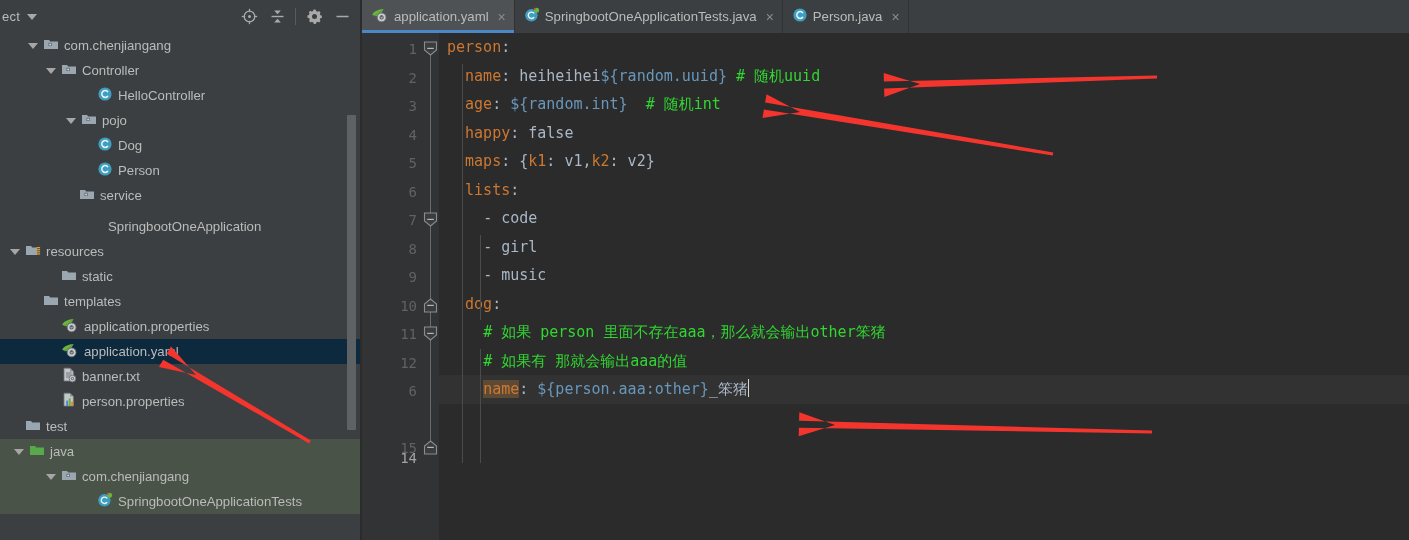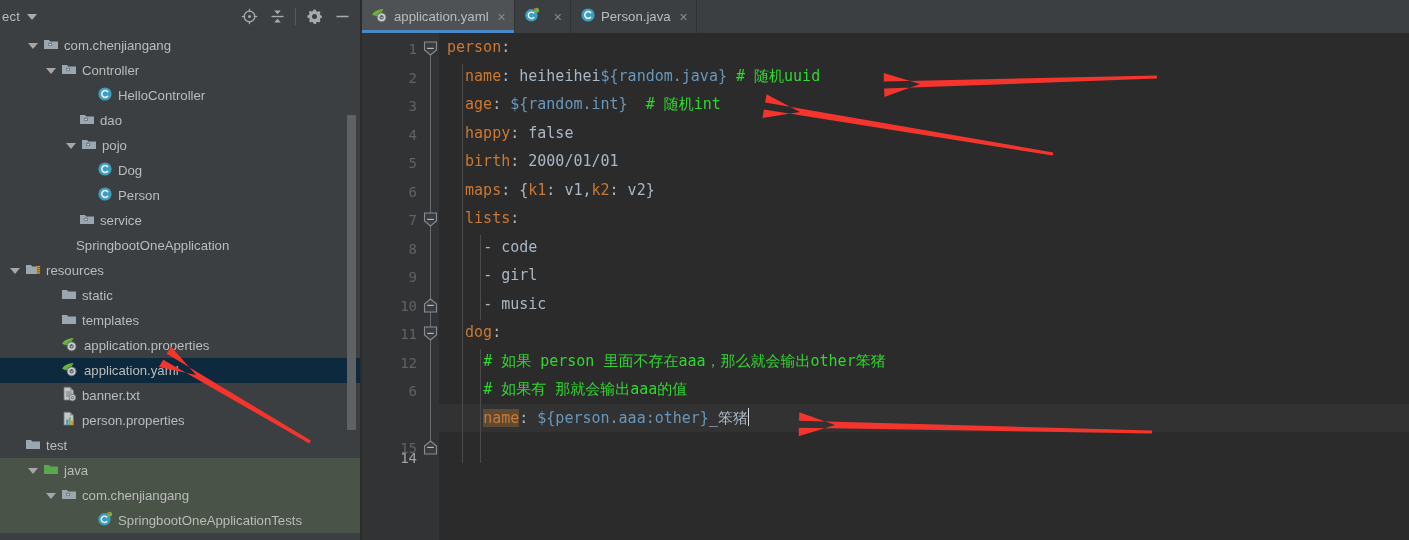--- a/index.html
+++ b/index.html
@@ -244,64 +244,55 @@
           <span class="label">Controller</span>
         </div>
         <div class="row" style="padding-left: 82px;">
           <span class="twisty hidden"></span>
           <span class="ic"><svg width="16" height="16" viewBox="0 0 16 16">
               <circle cx="8" cy="8" r="6.6" fill="#3d9ebf"></circle>
               <path d="M10.6 5.6a3.4 3.4 0 1 0 0 4.8" fill="none" stroke="#eaf4f8" stroke-width="1.5" stroke-linecap="round"></path>
             </svg></span>
           <span class="label">HelloController</span>
         </div>
-        <div class="row" style="padding-left: 64px;">
-          <span class="twisty hidden"></span>
+        <div class="row" style="padding-left: 66px;">
+          <span class="twisty"></span>
           <span class="ic"><svg width="16" height="16" viewBox="0 0 16 16">
               <path d="M1 4h5l1.3 1.6H15V13H1z" fill="#9aa7b0"></path>
               <rect x="5.5" y="6.8" width="3.2" height="3.2" fill="#5b6369"></rect>
               <circle cx="7.1" cy="8.4" r="1" fill="#cfd6da"></circle>
             </svg></span>
-          <span class="label">dao</span>
-        </div>
-        <div class="row" style="padding-left: 66px;">
-          <span class="twisty"></span>
+          <span class="label">pojo</span>
+        </div>
+        <div class="row" style="padding-left: 82px;">
+          <span class="twisty hidden"></span>
+          <span class="ic"><svg width="16" height="16" viewBox="0 0 16 16">
+              <circle cx="8" cy="8" r="6.6" fill="#3d9ebf"></circle>
+              <path d="M10.6 5.6a3.4 3.4 0 1 0 0 4.8" fill="none" stroke="#eaf4f8" stroke-width="1.5" stroke-linecap="round"></path>
+            </svg></span>
+          <span class="label">Dog</span>
+        </div>
+        <div class="row" style="padding-left: 82px;">
+          <span class="twisty hidden"></span>
+          <span class="ic"><svg width="16" height="16" viewBox="0 0 16 16">
+              <circle cx="8" cy="8" r="6.6" fill="#3d9ebf"></circle>
+              <path d="M10.6 5.6a3.4 3.4 0 1 0 0 4.8" fill="none" stroke="#eaf4f8" stroke-width="1.5" stroke-linecap="round"></path>
+            </svg></span>
+          <span class="label">Person</span>
+        </div>
+        <div class="row" style="padding-left: 64px;">
+          <span class="twisty hidden"></span>
           <span class="ic"><svg width="16" height="16" viewBox="0 0 16 16">
               <path d="M1 4h5l1.3 1.6H15V13H1z" fill="#9aa7b0"></path>
               <rect x="5.5" y="6.8" width="3.2" height="3.2" fill="#5b6369"></rect>
               <circle cx="7.1" cy="8.4" r="1" fill="#cfd6da"></circle>
             </svg></span>
-          <span class="label">pojo</span>
-        </div>
-        <div class="row" style="padding-left: 82px;">
-          <span class="twisty hidden"></span>
-          <span class="ic"><svg width="16" height="16" viewBox="0 0 16 16">
-              <circle cx="8" cy="8" r="6.6" fill="#3d9ebf"></circle>
-              <path d="M10.6 5.6a3.4 3.4 0 1 0 0 4.8" fill="none" stroke="#eaf4f8" stroke-width="1.5" stroke-linecap="round"></path>
-            </svg></span>
-          <span class="label">Dog</span>
-        </div>
-        <div class="row" style="padding-left: 82px;">
-          <span class="twisty hidden"></span>
-          <span class="ic"><svg width="16" height="16" viewBox="0 0 16 16">
-              <circle cx="8" cy="8" r="6.6" fill="#3d9ebf"></circle>
-              <path d="M10.6 5.6a3.4 3.4 0 1 0 0 4.8" fill="none" stroke="#eaf4f8" stroke-width="1.5" stroke-linecap="round"></path>
-            </svg></span>
-          <span class="label">Person</span>
-        </div>
-        <div class="row" style="padding-left: 64px;">
-          <span class="twisty hidden"></span>
-          <span class="ic"><svg width="16" height="16" viewBox="0 0 16 16">
-              <path d="M1 4h5l1.3 1.6H15V13H1z" fill="#9aa7b0"></path>
-              <rect x="5.5" y="6.8" width="3.2" height="3.2" fill="#5b6369"></rect>
-              <circle cx="7.1" cy="8.4" r="1" fill="#cfd6da"></circle>
-            </svg></span>
           <span class="label">service</span>
         </div>
-        <div class="row" style="padding-left: 40px;">
+        <div class="row" style="padding-left: 72px; margin-top: 6px;">
           <span class="twisty hidden"></span>
           <span class="ic"><svg width="16" height="16" viewBox="0 0 16 16"></svg></span>
           <span class="label">SpringbootOneApplication</span>
         </div>
         <div class="row" style="padding-left: 10px;">
           <span class="twisty"></span>
           <span class="ic"><svg width="16" height="16" viewBox="0 0 16 16">
               <path d="M1 4h5l1.3 1.6H12V13H1z" fill="#9aa7b0"></path>
               <rect x="11.5" y="5" width="3.6" height="1.3" fill="#d8a13a"></rect>
               <rect x="11.5" y="7.1" width="3.6" height="1.3" fill="#d8a13a"></rect>
@@ -310,21 +301,21 @@
             </svg></span>
           <span class="label">resources</span>
         </div>
         <div class="row" style="padding-left: 46px;">
           <span class="twisty hidden"></span>
           <span class="ic"><svg width="16" height="16" viewBox="0 0 16 16">
               <path d="M1 4h5l1.3 1.6H15V13H1z" fill="#9aa7b0"></path>
             </svg></span>
           <span class="label">static</span>
         </div>
-        <div class="row" style="padding-left: 46px;">
+        <div class="row" style="padding-left: 28px;">
           <span class="twisty hidden"></span>
           <span class="ic"><svg width="16" height="16" viewBox="0 0 16 16">
               <path d="M1 4h5l1.3 1.6H15V13H1z" fill="#9aa7b0"></path>
             </svg></span>
           <span class="label">templates</span>
         </div>
         <div class="row" style="padding-left: 46px;">
           <span class="twisty hidden"></span>
           <span class="ic"><svg width="18" height="16" viewBox="0 0 18 16">
               <path d="M1.2 7.6c2.6-4.6 8-5.3 11.4-5.6-1.5 2.6-2.6 5.1-5.4 6.6-2 1.1-4.4.4-6-1z" fill="#6db33f"></path>
@@ -370,21 +361,21 @@
             </svg></span>
           <span class="label">person.properties</span>
         </div>
         <div class="row" style="padding-left: 10px;">
           <span class="twisty hidden"></span>
           <span class="ic"><svg width="16" height="16" viewBox="0 0 16 16">
               <path d="M1 4h5l1.3 1.6H15V13H1z" fill="#9aa7b0"></path>
             </svg></span>
           <span class="label">test</span>
         </div>
-        <div class="row green" style="padding-left: 28px; text-align: center;">
+        <div class="row green" style="padding-left: 14px; text-align: center;">
           <span class="twisty"></span>
           <span class="ic"><svg width="16" height="16" viewBox="0 0 16 16">
               <path d="M1 4h5l1.3 1.6H15V13H1z" fill="#57a94a"></path>
             </svg></span>
           <span class="label">java</span>
         </div>
         <div class="row green" style="padding-left: 46px;">
           <span class="twisty"></span>
           <span class="ic"><svg width="16" height="16" viewBox="0 0 16 16">
               <path d="M1 4h5l1.3 1.6H15V13H1z" fill="#9aa7b0"></path>
@@ -423,20 +414,21 @@
           <span class="tab-close">×</span>
           <span class="tab-underline"></span>
         </div>
         <div class="tab">
           <span class="tab-ic"><svg width="16" height="16" viewBox="0 0 16 16">
               <circle cx="7.4" cy="8.3" r="6.2" fill="#3d9ebf"></circle>
               <path d="M9.8 6.1a3.2 3.2 0 1 0 0 4.4" fill="none" stroke="#eaf4f8" stroke-width="1.4" stroke-linecap="round"></path>
               <circle cx="12.6" cy="3.2" r="2.5" fill="#6db33f"></circle>
               <circle cx="11" cy="1.8" r="1.1" fill="#d84f3a"></circle>
             </svg></span>
+          <span>SpringbootOneApplicationTests.java</span>
           <span class="tab-close">×</span>
         </div>
         <div class="tab">
           <span class="tab-ic"><svg width="16" height="16" viewBox="0 0 16 16">
               <circle cx="8" cy="8" r="6.6" fill="#3d9ebf"></circle>
               <path d="M10.6 5.6a3.4 3.4 0 1 0 0 4.8" fill="none" stroke="#eaf4f8" stroke-width="1.5" stroke-linecap="round"></path>
             </svg></span>
           <span>Person.java</span>
           <span class="tab-close">×</span>
         </div>
@@ -455,24 +447,23 @@
           <div class="lnum" style="top: 258.5px;">10</div>
           <div class="lnum" style="top: 287px;">11</div>
           <div class="lnum" style="top: 315.5px;">12</div>
           <div class="lnum" style="top: 344px;">6</div>
           <div class="lnum current" style="top: 383px; margin-top: 28px;">14</div>
           <div class="lnum" style="top: 401px;">15</div>
         </div>
       <div id="gutter-fold"></div>
       <div id="code-lines">
           <div class="cline"><span></span><span class="k">person</span><span class="v">:</span></div>
-          <div class="cline"><span>  </span><span class="k">name</span><span class="v">: </span><span class="v">heiheihei</span><span class="num">${random.java}</span><span class="v"> </span><span class="cm"># 随机uuid</span></div>
+          <div class="cline"><span>  </span><span class="k">name</span><span class="v">: </span><span class="v">heiheihei</span><span class="num">${random.uuid}</span><span class="v"> </span><span class="cm"># 随机uuid</span></div>
           <div class="cline"><span>  </span><span class="k">age</span><span class="v">: </span><span class="num">${random.int}</span><span class="v">  </span><span class="cm"># 随机int</span></div>
           <div class="cline"><span>  </span><span class="k">happy</span><span class="v">: </span><span class="v">false</span></div>
-          <div class="cline"><span>  </span><span class="k">birth</span><span class="v">: </span><span class="v">2000/01/01</span></div>
           <div class="cline"><span>  </span><span class="k">maps</span><span class="v">: {</span><span class="k">k1</span><span class="v">: v1,</span><span class="k">k2</span><span class="v">: v2}</span></div>
           <div class="cline"><span>  </span><span class="k">lists</span><span class="v">:</span></div>
           <div class="cline"><span>    </span><span class="v">- code</span></div>
           <div class="cline"><span>    </span><span class="v">- girl</span></div>
           <div class="cline"><span>    </span><span class="v">- music</span></div>
           <div class="cline"><span>  </span><span class="k">dog</span><span class="v">:</span></div>
           <div class="cline"><span>    </span><span class="cm"># 如果 person 里面不存在aaa，那么就会输出other笨猪</span></div>
           <div class="cline"><span>    </span><span class="cm"># 如果有 那就会输出aaa的值</span></div>
           <div class="cline current"><span>    </span><span class="k hl">name</span><span class="v">: </span><span class="num">${person.aaa:other}</span><span class="v">_笨猪</span><span class="caret"></span></div>
         </div>

